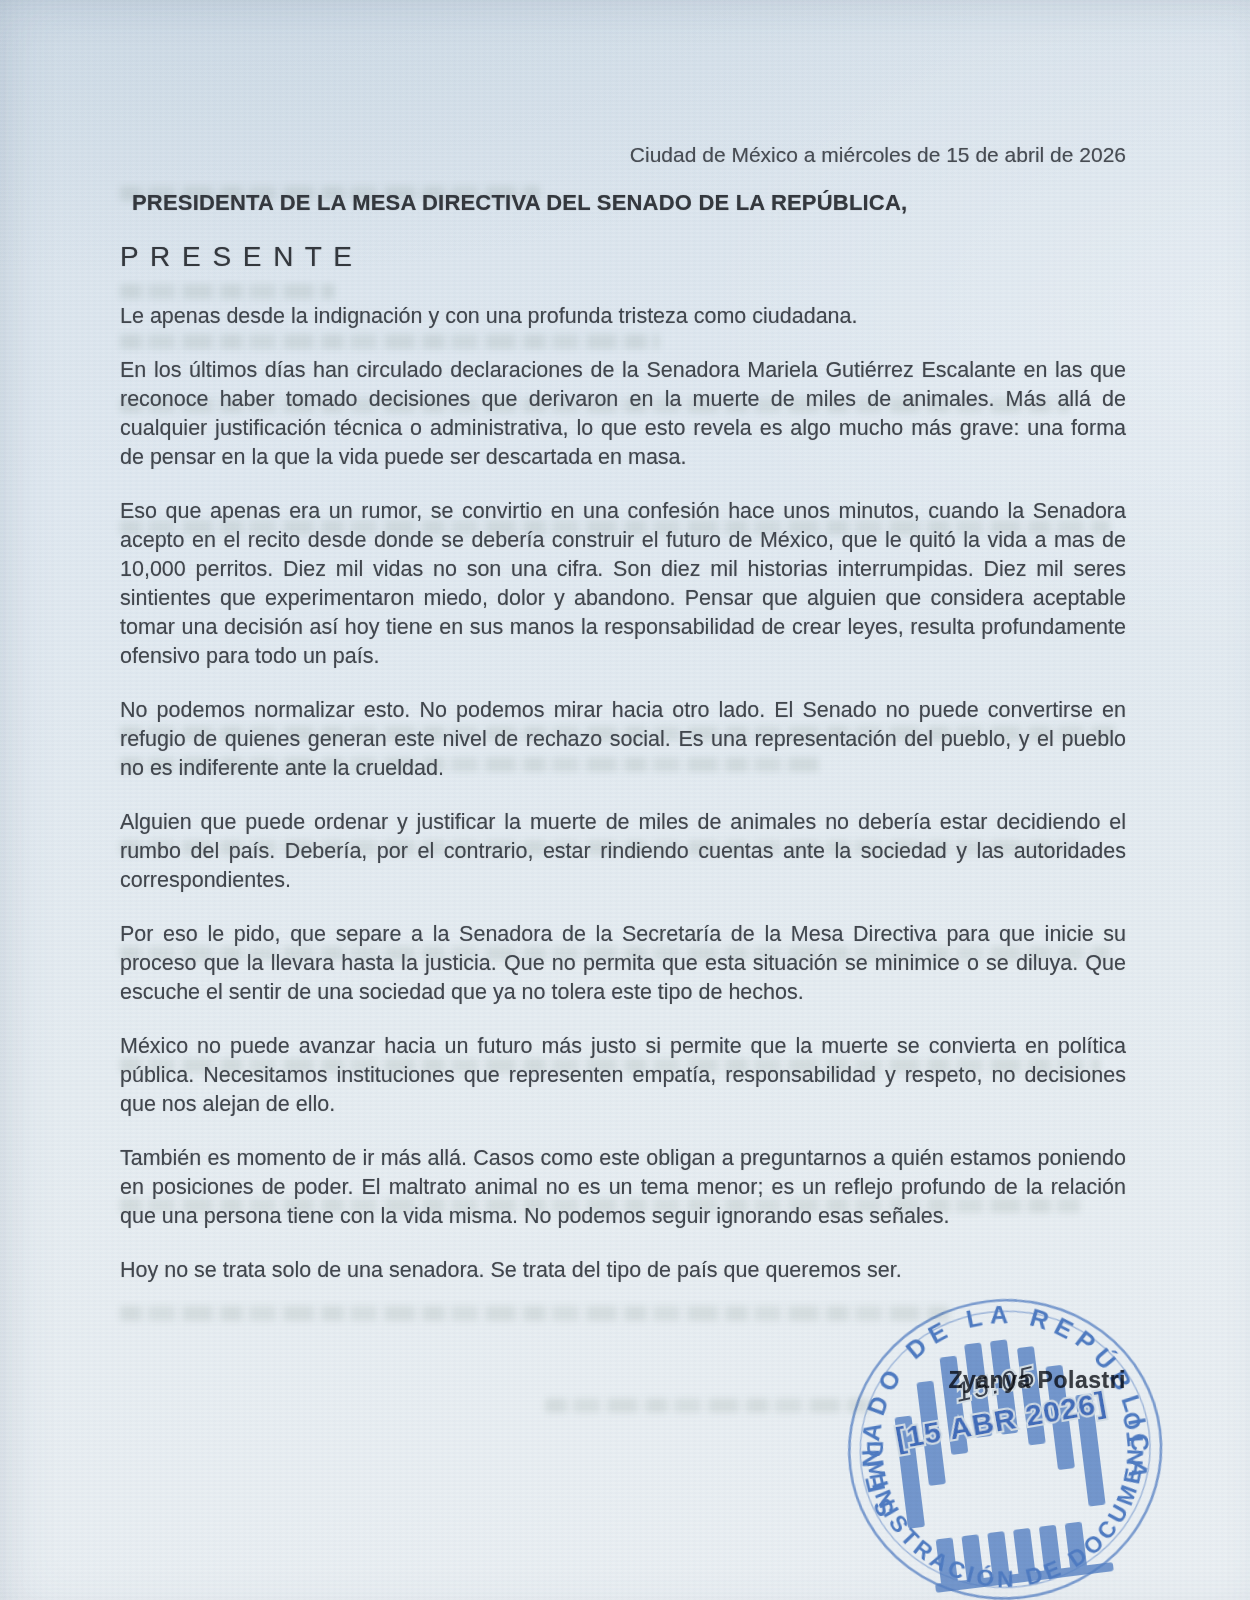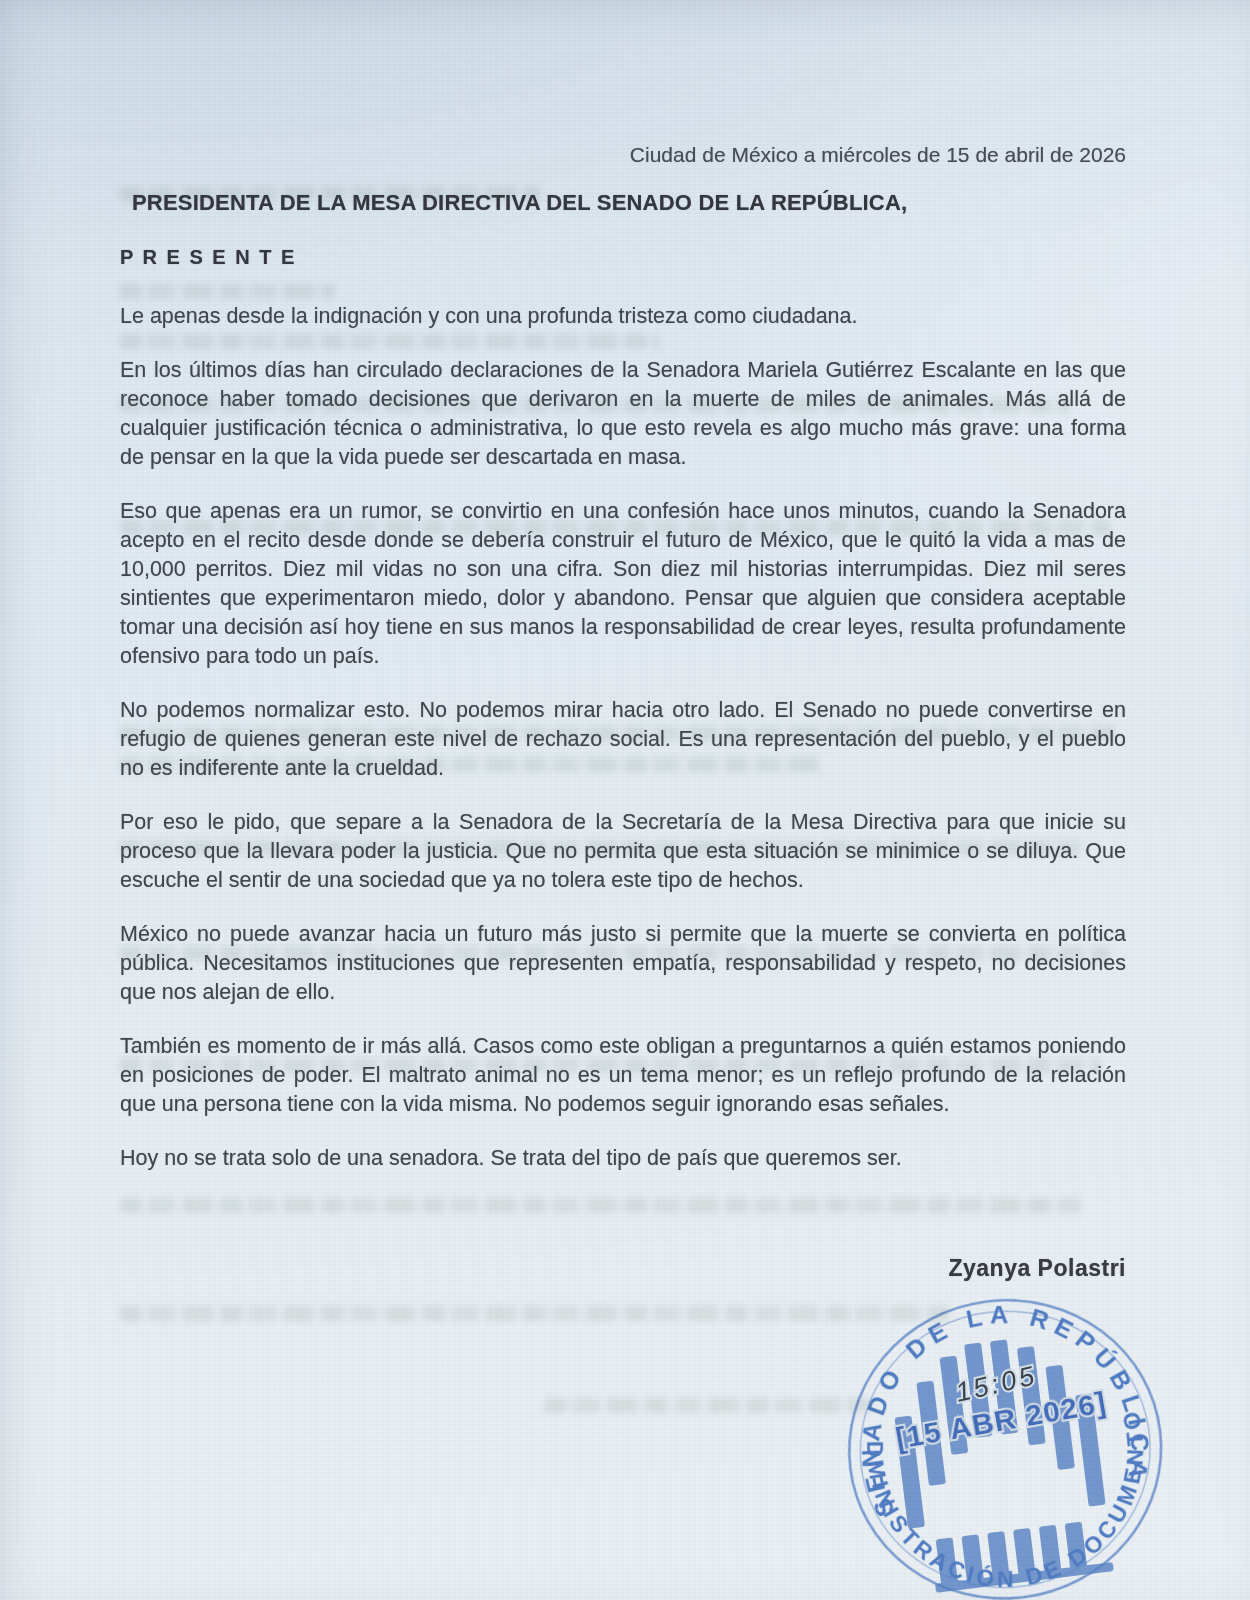--- a/index.html
+++ b/index.html
@@ -30,21 +30,21 @@
     font-size:21px;line-height:24px;text-align:right;color:#474c53;
     text-shadow:0 0 1px rgba(70,76,84,0.45);
     margin:0 0 22px 0;
   }
   .recipient{
     font-size:22px;line-height:28px;font-weight:bold;color:#34383e;
     letter-spacing:0.2px;text-shadow:0 0 1px rgba(52,56,62,0.5);
     margin:0 0 28px 12px;
   }
   .salutation{
-    font-size:20px;line-height:24px;font-weight:bold;color:#34383e;
+    font-size:28px;line-height:24px;font-weight:normal;color:#34383e;
     letter-spacing:2px;text-shadow:0 0 1px rgba(52,56,62,0.5);
     margin:0 0 33px 0;
   }
   .body-text p{
     font-size:21.5px;line-height:29px;margin:0 0 25px 0;
     text-align:justify;text-justify:inter-word;
     color:#41464d;text-shadow:0 0 1px rgba(65,70,77,0.40);
   }
   .body-text p.no-justify{text-align:left;}
   .signature{
@@ -93,21 +93,22 @@
       <div>PRESIDENTA DE LA MESA DIRECTIVA DEL SENADO DE LA REPÚBLICA,</div>
     </div>
 
     <div class="salutation">P R E S E N T E</div>
 
     <div class="body-text">
       <p class="no-justify">Le apenas desde la indignación y con una profunda tristeza como ciudadana.</p>
       <p>En los últimos días han circulado declaraciones de la Senadora Mariela Gutiérrez Escalante en las que reconoce haber tomado decisiones que derivaron en la muerte de miles de animales. Más allá de cualquier justificación técnica o administrativa, lo que esto revela es algo mucho más grave: una forma de pensar en la que la vida puede ser descartada en masa.</p>
       <p>Eso que apenas era un rumor, se convirtio en una confesión hace unos minutos, cuando la Senadora acepto en el recito desde donde se debería construir el futuro de México, que le quitó la vida a mas de 10,000 perritos. Diez mil vidas no son una cifra. Son diez mil historias interrumpidas. Diez mil seres sintientes que experimentaron miedo, dolor y abandono. Pensar que alguien que considera aceptable tomar una decisión así hoy tiene en sus manos la responsabilidad de crear leyes, resulta profundamente ofensivo para todo un país.</p>
       <p>No podemos normalizar esto. No podemos mirar hacia otro lado. El Senado no puede convertirse en refugio de quienes generan este nivel de rechazo social. Es una representación del pueblo, y el pueblo no es indiferente ante la crueldad.</p>
-      <p>Por eso le pido, que separe a la Senadora de la Secretaría de la Mesa Directiva para que inicie su proceso que la llevara poder la justicia. Que no permita que esta situación se minimice o se diluya. Que escuche el sentir de una sociedad que ya no tolera este tipo de hechos.</p>
+      <p>Alguien que puede ordenar y justificar la muerte de miles de animales no debería estar decidiendo el rumbo del país. Debería, por el contrario, estar rindiendo cuentas ante la sociedad y las autoridades correspondientes.</p>
+      <p>Por eso le pido, que separe a la Senadora de la Secretaría de la Mesa Directiva para que inicie su proceso que la llevara hasta la justicia. Que no permita que esta situación se minimice o se diluya. Que escuche el sentir de una sociedad que ya no tolera este tipo de hechos.</p>
       <p>México no puede avanzar hacia un futuro más justo si permite que la muerte se convierta en política pública. Necesitamos instituciones que representen empatía, responsabilidad y respeto, no decisiones que nos alejan de ello.</p>
       <p>También es momento de ir más allá. Casos como este obligan a preguntarnos a quién estamos poniendo en posiciones de poder. El maltrato animal no es un tema menor; es un reflejo profundo de la relación que una persona tiene con la vida misma. No podemos seguir ignorando esas señales.</p>
       <p class="no-justify">Hoy no se trata solo de una senadora. Se trata del tipo de país que queremos ser.</p>
     </div>
 
     <div class="signature">Zyanya Polastri</div>
   </div>
 
   <svg class="stamp-svg" width="345" height="340" viewBox="0 0 345 340">
     <defs>

